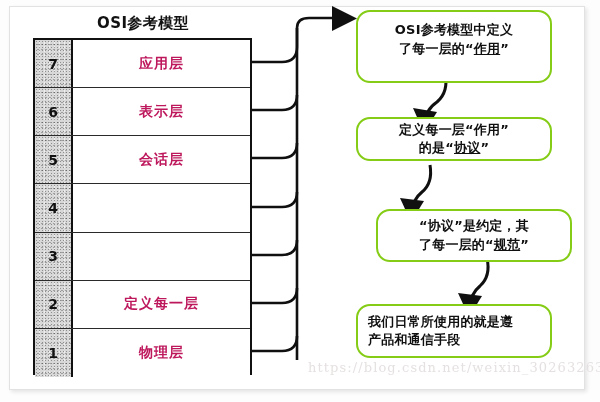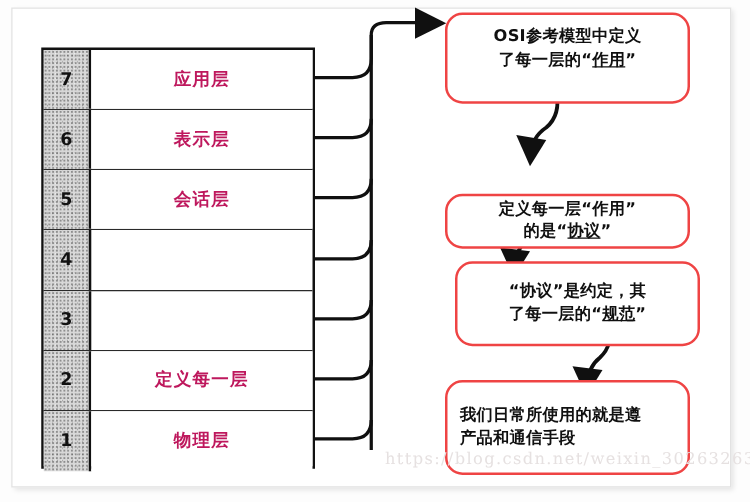--- a/index.html
+++ b/index.html
@@ -103,63 +103,64 @@
     left: 0;
     top: 0;
     width: 600px;
     height: 402px;
     pointer-events: none;
   }
 
   
   .note-box {
     position: absolute;
-    border: 2px solid #ef4444;
+    border: 2px solid #84cc16;
     border-radius: 14px;
     background: #ffffff;
     box-sizing: border-box;
     display: flex;
     flex-direction: column;
     justify-content: center;
     color: #101010;
     font-weight: bold;
     font-size: 13px;
     line-height: 1.42;
     letter-spacing: 0.2px;
   }
   .note-box .line { white-space: nowrap; }
   .note-centered { align-items: center; text-align: center; padding: 0 8px; }
   .note-left { align-items: flex-start; text-align: left; padding: 0 10px; }
   .u { text-decoration: underline; text-underline-offset: 1px; }
 
   #note-1 { left: 356px; top: 10px;  width: 196px; height: 73px; }
   #note-1 .inner { margin-top: -14px; }
-  #note-2 { left: 356px; top: 117px; width: 196px; height: 44px; margin-top: 38px; }
-  #note-3 { left: 364px; top: 209px; width: 196px; height: 68px; }
-  #note-4 { left: 356px; top: 304px; width: 196px; height: 76px; }
+  #note-2 { left: 356px; top: 117px; width: 196px; height: 44px; }
+  #note-3 { left: 376px; top: 209px; width: 196px; height: 53px; }
+  #note-4 { left: 356px; top: 304px; width: 196px; height: 54px; }
 
   
   #watermark {
     position: absolute;
     left: 308px;
     top: 360px;
     font-family: "DejaVu Serif", "Liberation Serif", serif;
     font-size: 13px;
     color: #e6e1e1;
     letter-spacing: 1.1px;
     white-space: nowrap;
     user-select: none;
   }
 </style>
 </head>
 <body>
 
 <div id="page">
   <div id="card"></div>
 
+  <div id="title">OSI参考模型</div>
 
   <div id="osi-table">
     <div class="layer-row">
       <div class="layer-num">7</div>
       <div class="layer-name">应用层</div>
     </div>
     <div class="layer-row">
       <div class="layer-num">6</div>
       <div class="layer-name">表示层</div>
     </div>

